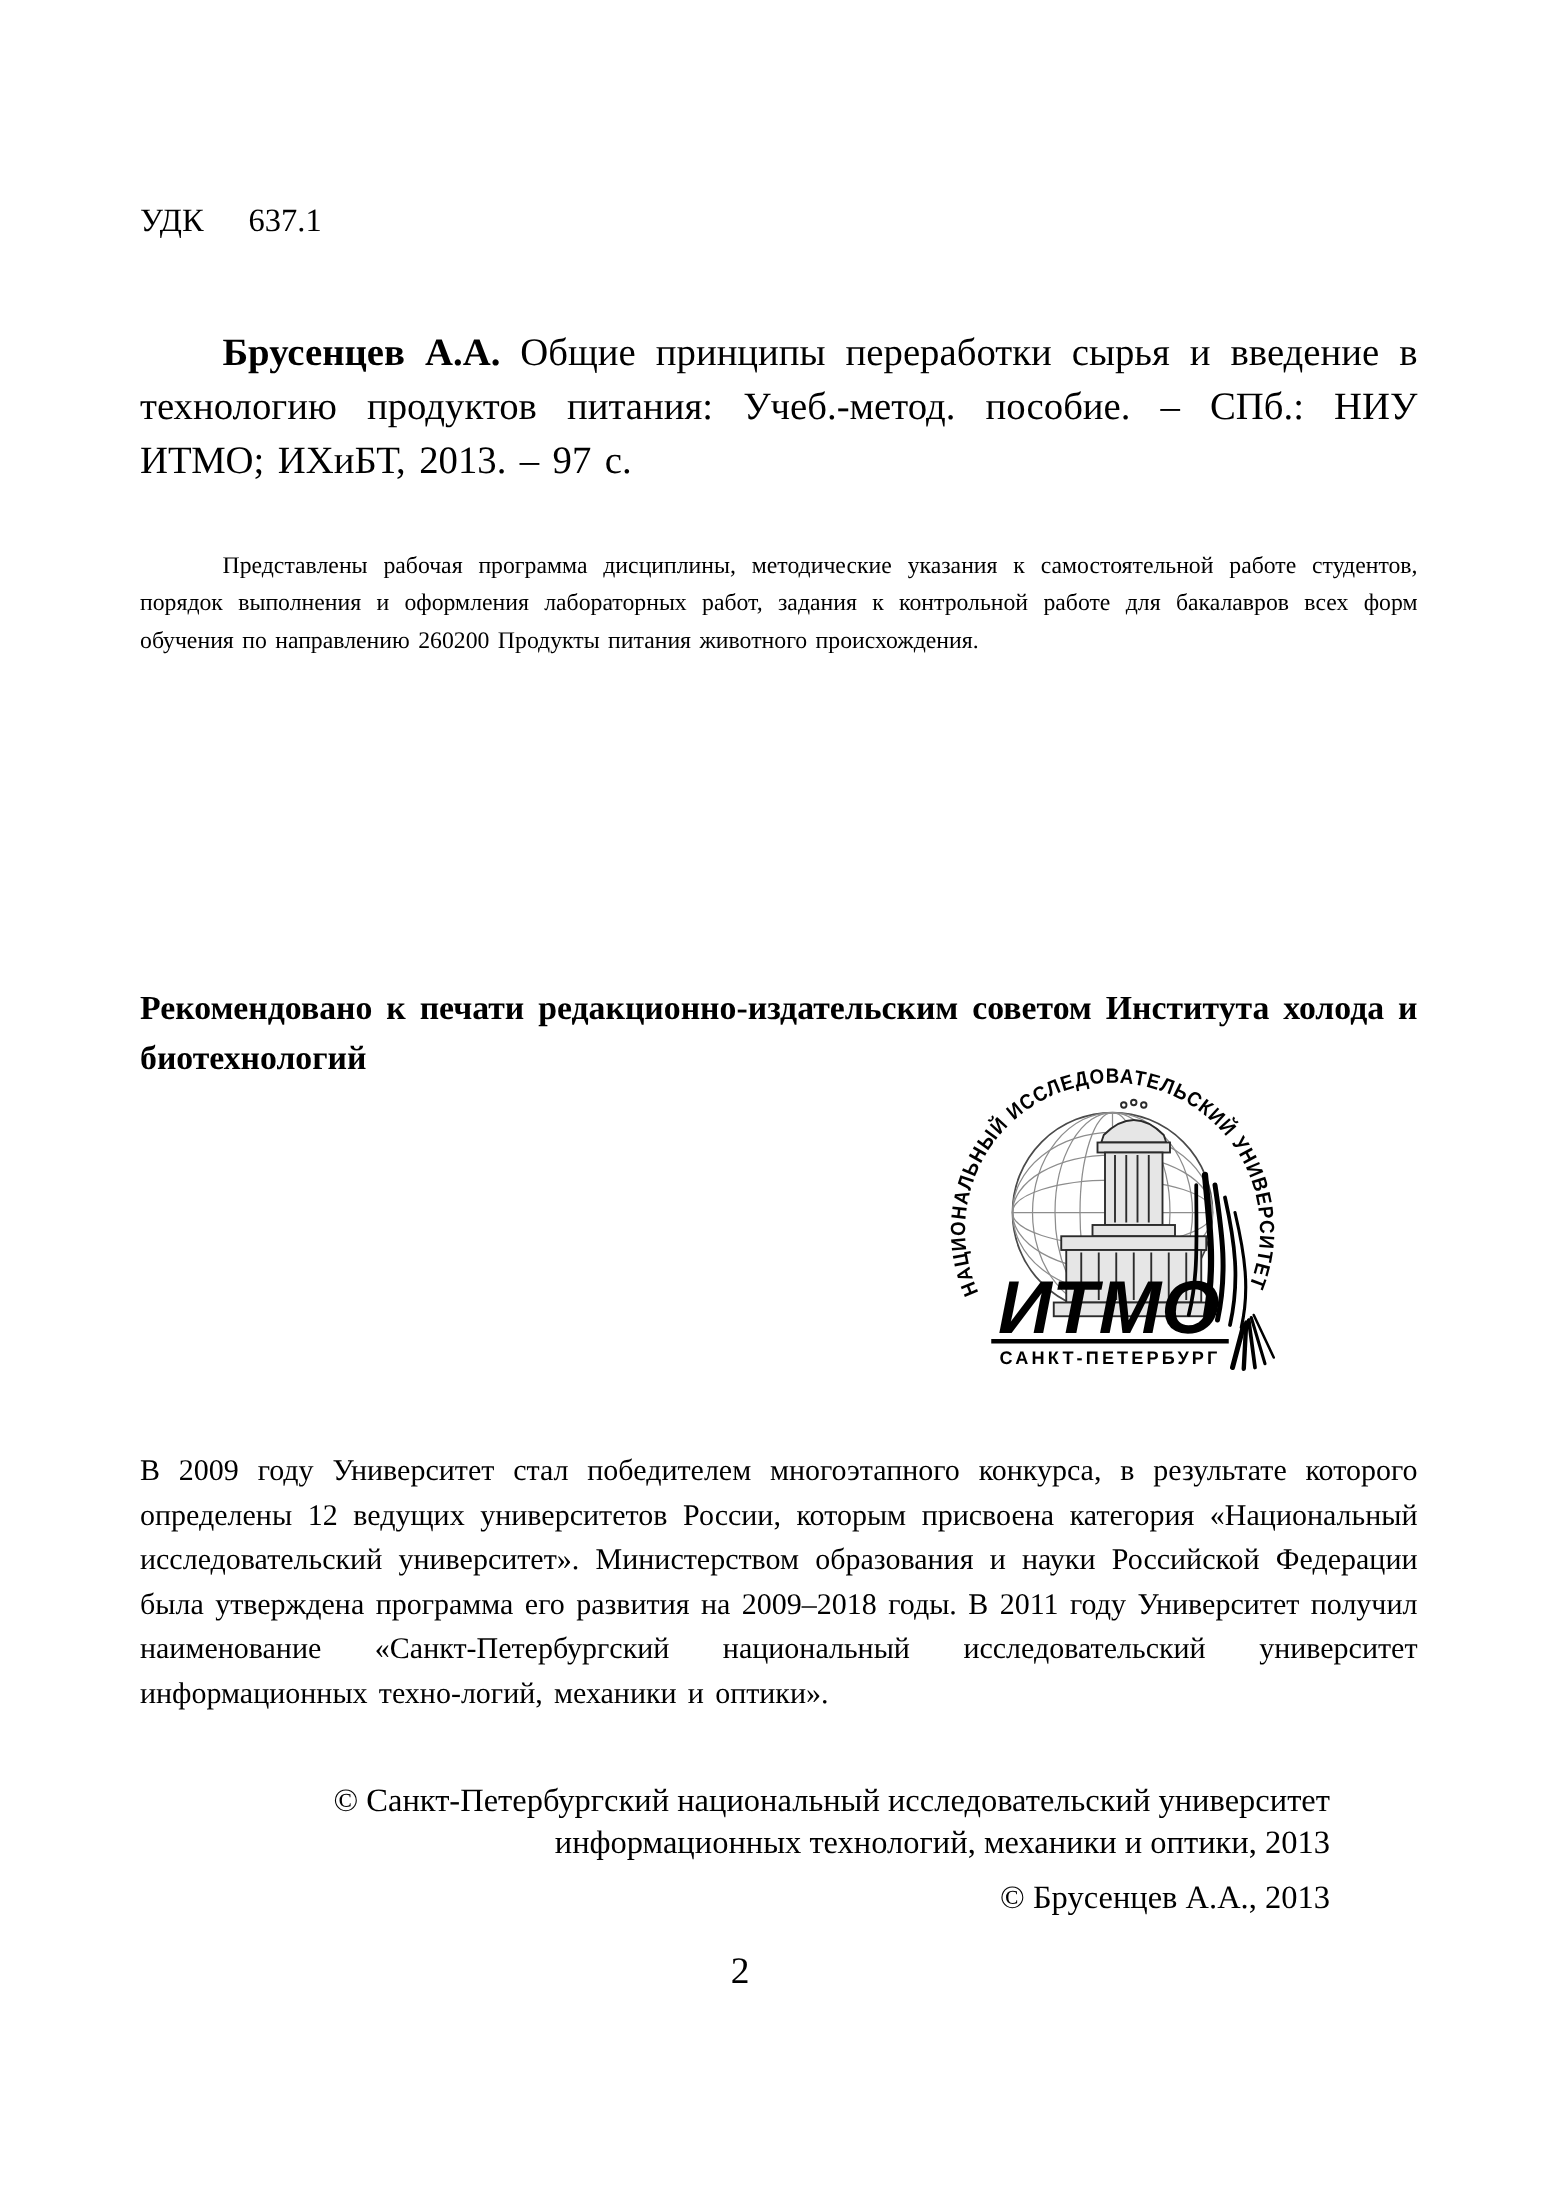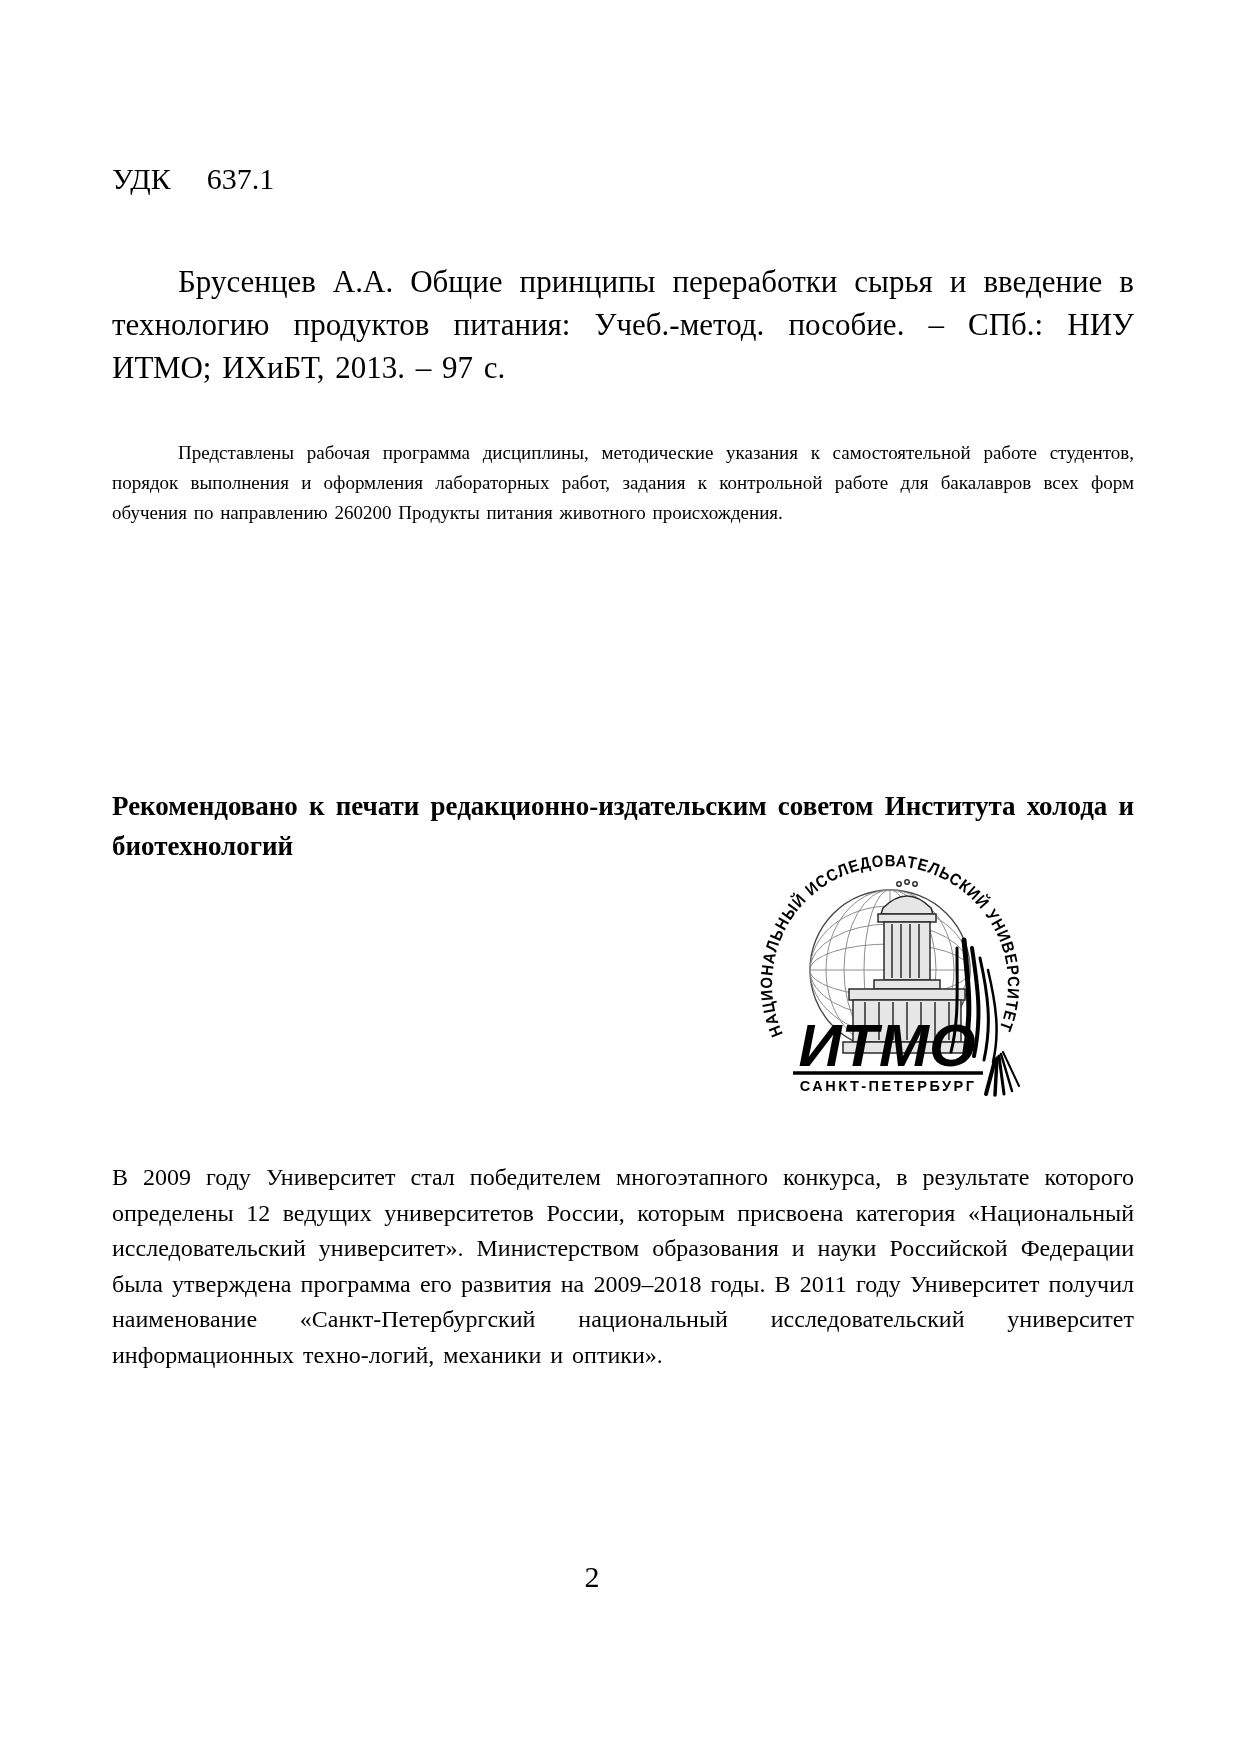--- a/index.html
+++ b/index.html
@@ -6,30 +6,30 @@
   .page {
     position:relative;
     width:1241px; height:1755px;
     background:#ffffff;
     color:#000;
     font-family:"Liberation Serif", serif;
     overflow:hidden;
   }
   .blk { position:absolute; margin:0; }
 
-  .udk { top:162px; left:112px; font-size:30px; }
+  .udk { top:162px; left:112px; font-size:26px; }
   .udk-num { margin-left:36px; }
 
   .biblio {
     top:260px; left:112px; width:1022px;
     font-size:31px; line-height:43px;
     text-align:justify; text-indent:66px;
     word-spacing:3px; hyphens:manual;
   }
-  .biblio .author { font-weight:normal; }
+  .biblio .author { font-weight:bold; }
 
   .abstract {
     top:438px; left:112px; width:1022px;
     font-size:19px; line-height:30px;
     text-align:justify; text-indent:66px;
     word-spacing:2px; hyphens:manual;
   }
 
   .reviewer {
     top:656px; left:112px; width:1022px;
@@ -140,16 +140,21 @@
       </text>
 
       <text x="192" y="214" text-anchor="middle" font-family="'Liberation Sans',sans-serif" font-size="60" font-weight="bold" font-style="italic" fill="#000">ИТМО</text>
       <line x1="98" y1="221" x2="288" y2="221" stroke="#000" stroke-width="3.5"></line>
       <text x="193" y="239" text-anchor="middle" font-family="'Liberation Sans',sans-serif" font-size="14.5" font-weight="bold" letter-spacing="2.5" fill="#000">САНКТ-ПЕТЕРБУРГ</text>
     </svg>
   </div>
 
   <p class="blk history">В 2009 году Университет стал победителем многоэтапного конкурса, в результате которого определены 12 ведущих университетов России, ко­торым присвоена категория «Национальный исследовательский универ­ситет». Министерством образования и науки Российской Федерации была утверждена программа его развития на 2009–2018 годы. В 2011 году Университет получил наименование «Санкт-Петербургский националь­ный исследовательский университет информационных техно-логий, ме­ханики и оптики».</p>
 
+  <div class="blk copyright">
+    <div>© Санкт-Петербургский национальный исследовательский университет</div>
+    <div>информационных технологий, механики и оптики, 2013</div>
+    <div class="copyright-author">© Брусенцев А.А., 2013</div>
+  </div>
 
   <div class="blk pagenum">2</div>
 
 </div>
 
 </body></html>

